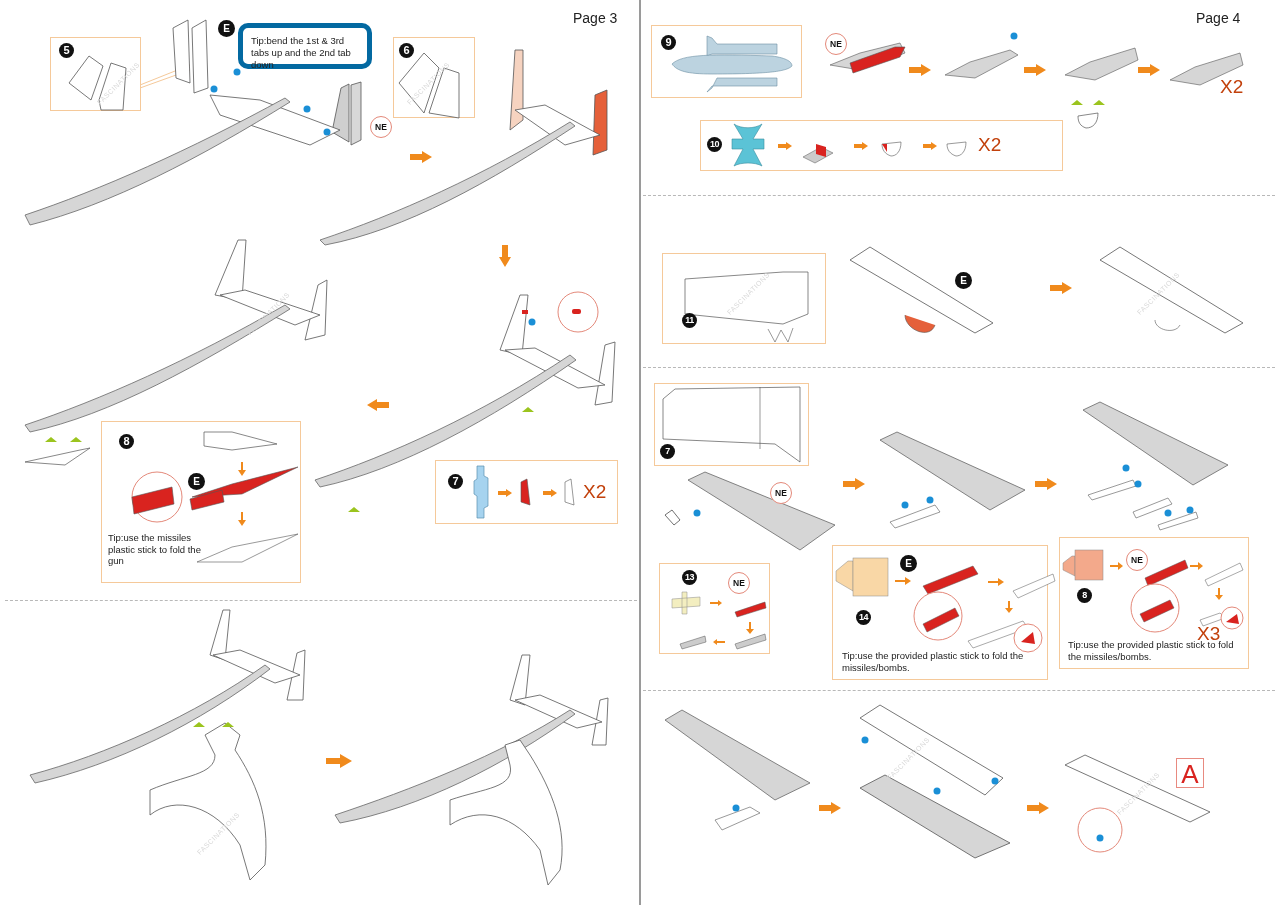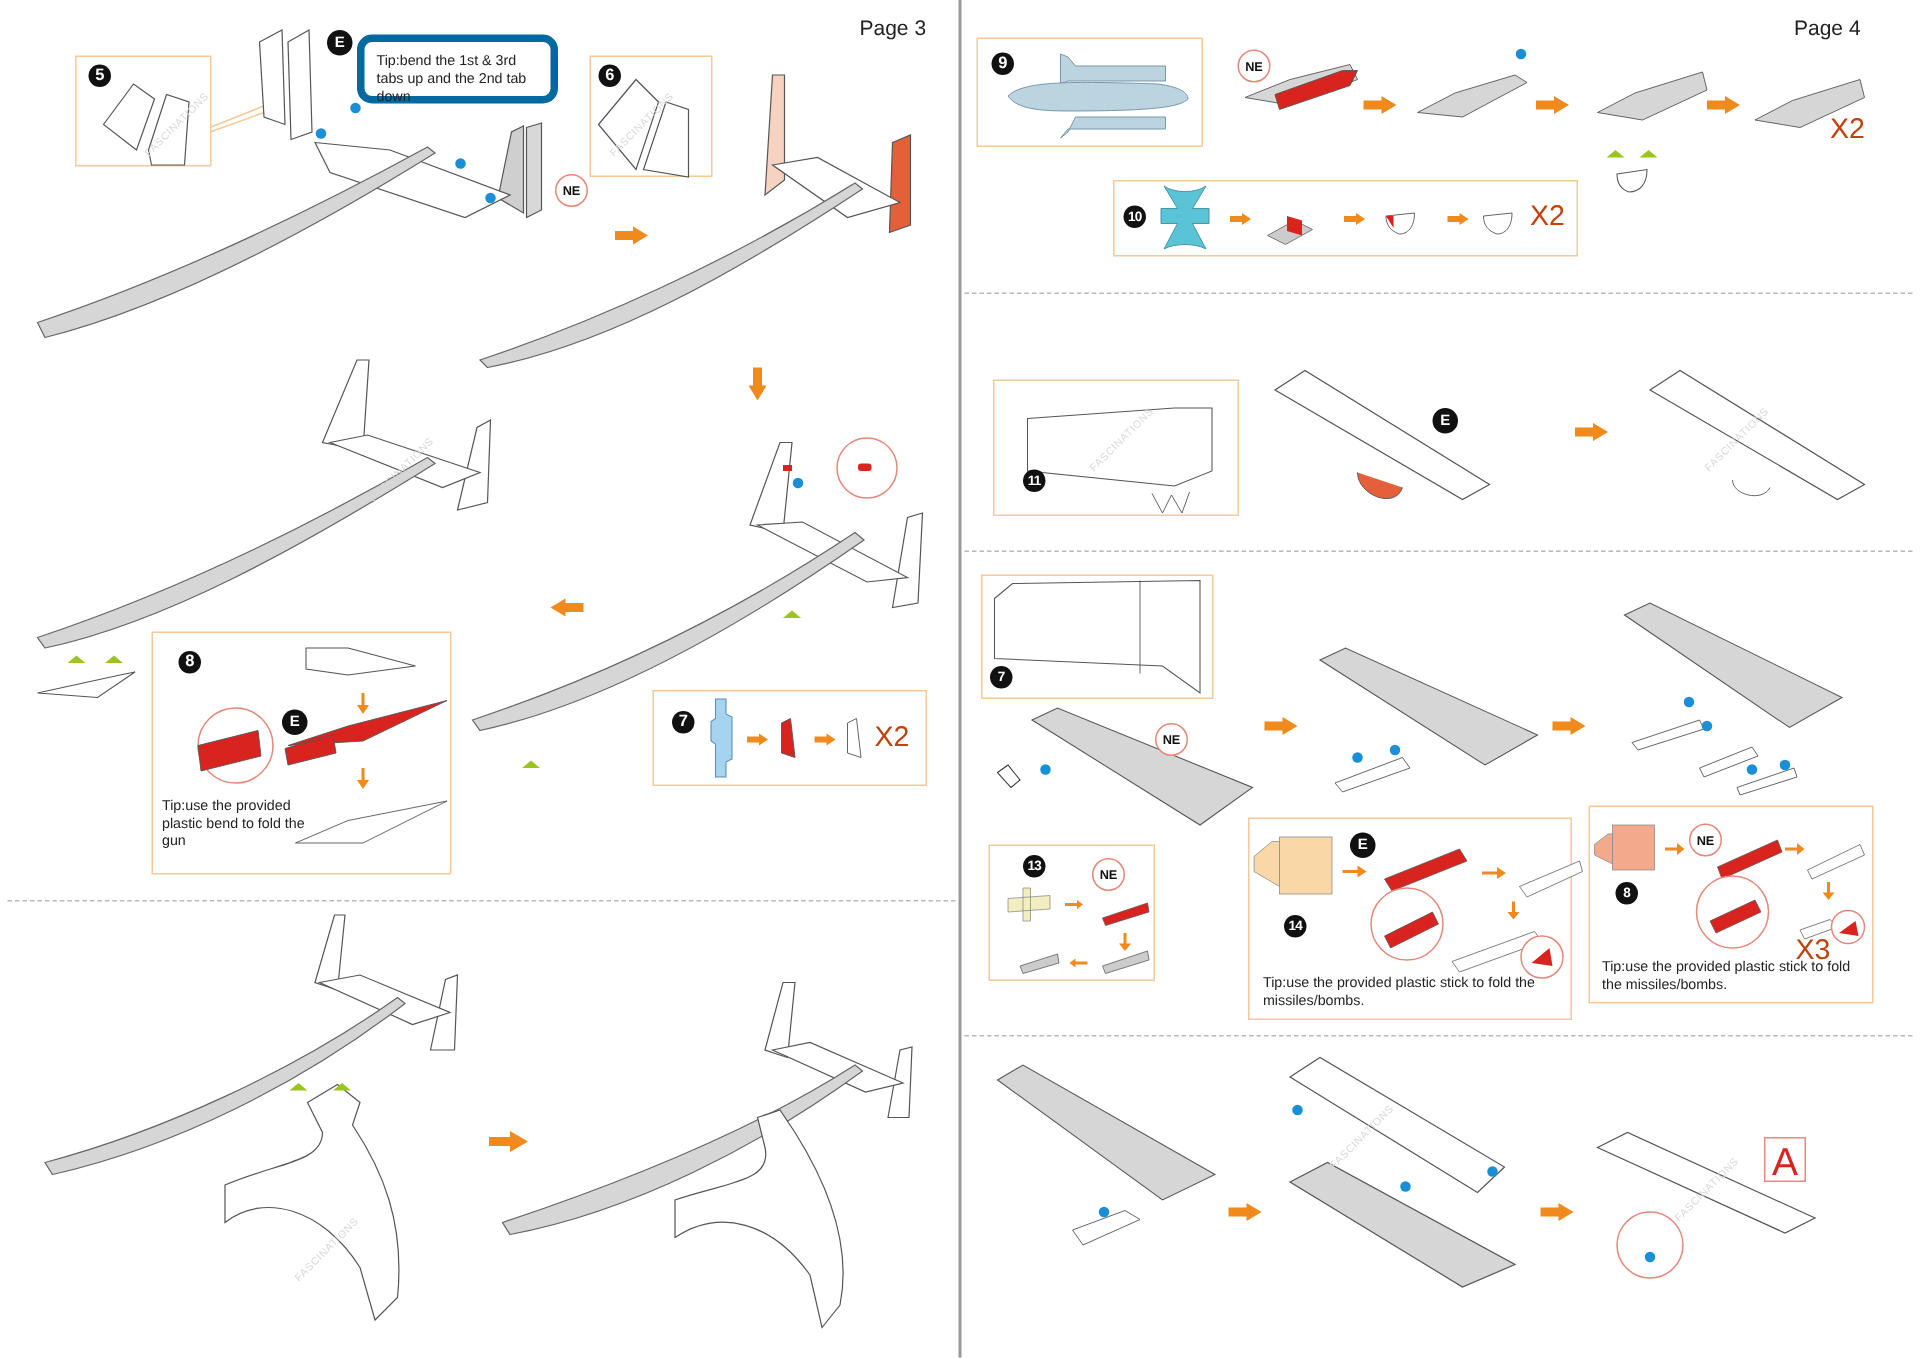--- a/index.html
+++ b/index.html
@@ -136,21 +136,21 @@
     <path d="M102 10 L130 10 L175 22 L130 28 L102 24 Z" fill="#fff" stroke="#555" stroke-width="0.7"></path>
     <path d="M139 40 V48 H136 L140 54 L144 48 H141 V40 Z" fill="#f08a1c"></path>
     <path d="M90 75 L130 62 L196 45 L140 72 Z" fill="#d9231f" stroke="#555" stroke-width="0.6"></path>
     <path d="M88 77 L120 68 L122 80 L90 88 Z" fill="#d9231f" stroke="#555" stroke-width="0.6"></path>
     <circle cx="55" cy="75" r="25" fill="#fff" stroke="#e4897a" stroke-width="1"></circle>
     <path d="M30 75 L70 65 L72 82 L32 92 Z" fill="#d9231f" stroke="#555" stroke-width="0.6"></path>
     <path d="M139 90 V98 H136 L140 104 L144 98 H141 V90 Z" fill="#f08a1c"></path>
     <path d="M95 140 L130 125 L196 112 L140 140 Z" fill="#fff" stroke="#555" stroke-width="0.6"></path>
   </svg>
   <div class="badge-e" style="left:86px;top:51px;">E</div>
-  <div class="tiptext" style="left:6px;top:110px;width:100px;">Tip:use the provided plastic bend to fold the gun</div>
+  <div class="tiptext" style="left:6px;top:110px;width:100px;">Tip:use the missiles plastic stick to fold the gun</div>
 </div>
 <svg style="left:20px;top:420px;" width="85" height="50">
   <path d="M5 42 L60 30 L70 28 L45 45 Z" fill="#fff" stroke="#555" stroke-width="0.7"></path>
   <path d="M25 22 L31 17 L37 22 Z" fill="#9bc41e"></path>
     <path d="M50 22 L56 17 L62 22 Z" fill="#9bc41e"></path>
 </svg>
 
 <svg style="left:25px;top:605px;" width="280" height="290">
   <path d="M185 50 L198 5 L205 5 L200 55 Z" fill="#fff" stroke="#555" stroke-width="0.8"></path>
   <path d="M262 95 L272 48 L280 45 L278 95 Z" fill="#fff" stroke="#555" stroke-width="0.8"></path>
@@ -203,21 +203,21 @@
 <svg style="left:1165px;top:45px;" width="80" height="45">
   <path d="M5 35 L30 22 L75 8 L78 20 L35 40 Z" fill="#d6d6d6" stroke="#555" stroke-width="0.6"></path>
 </svg>
 <div class="mult" style="left:1220px;top:76px;">X2</div>
 
 <svg style="left:1068px;top:98px;" width="40" height="35">
   <path d="M3 7 L9 2 L15 7 Z" fill="#9bc41e"></path>
     <path d="M25 7 L31 2 L37 7 Z" fill="#9bc41e"></path>
   <path d="M10 18 L30 15 C30 25 25 30 18 30 C12 28 10 24 10 18 Z" fill="#fff" stroke="#555" stroke-width="0.7"></path>
 </svg>
-<div class="box" style="left:742px;top:120px;width:310px;height:51px;">
+<div class="box" style="left:700px;top:120px;width:363px;height:51px;">
   <div class="num two" style="left:6px;top:16px;">10</div>
   <svg style="left:28px;top:3px;" width="38" height="45">
       <path d="M5 0 C12 5 26 5 33 0 L24 15 L35 15 L35 25 L24 25 L33 42 C26 38 12 38 5 42 L14 25 L3 25 L3 15 L14 15 Z" fill="#5bc3d6" stroke="#3a8da0" stroke-width="0.6"></path>
     </svg>
   <svg style="left:77px;top:21px;" width="14" height="8">
       <path d="M0 2 H8 V0 L14 4 L8 8 V6 H0 Z" fill="#f08a1c"></path>
     </svg>
   <svg style="left:100px;top:18px;" width="35" height="25">
       <path d="M2 18 L20 8 L32 14 L14 24 Z" fill="#ccc" stroke="#555" stroke-width="0.5"></path>
       <path d="M15 5 L25 8 L25 18 L15 15 Z" fill="#d9231f"></path>

